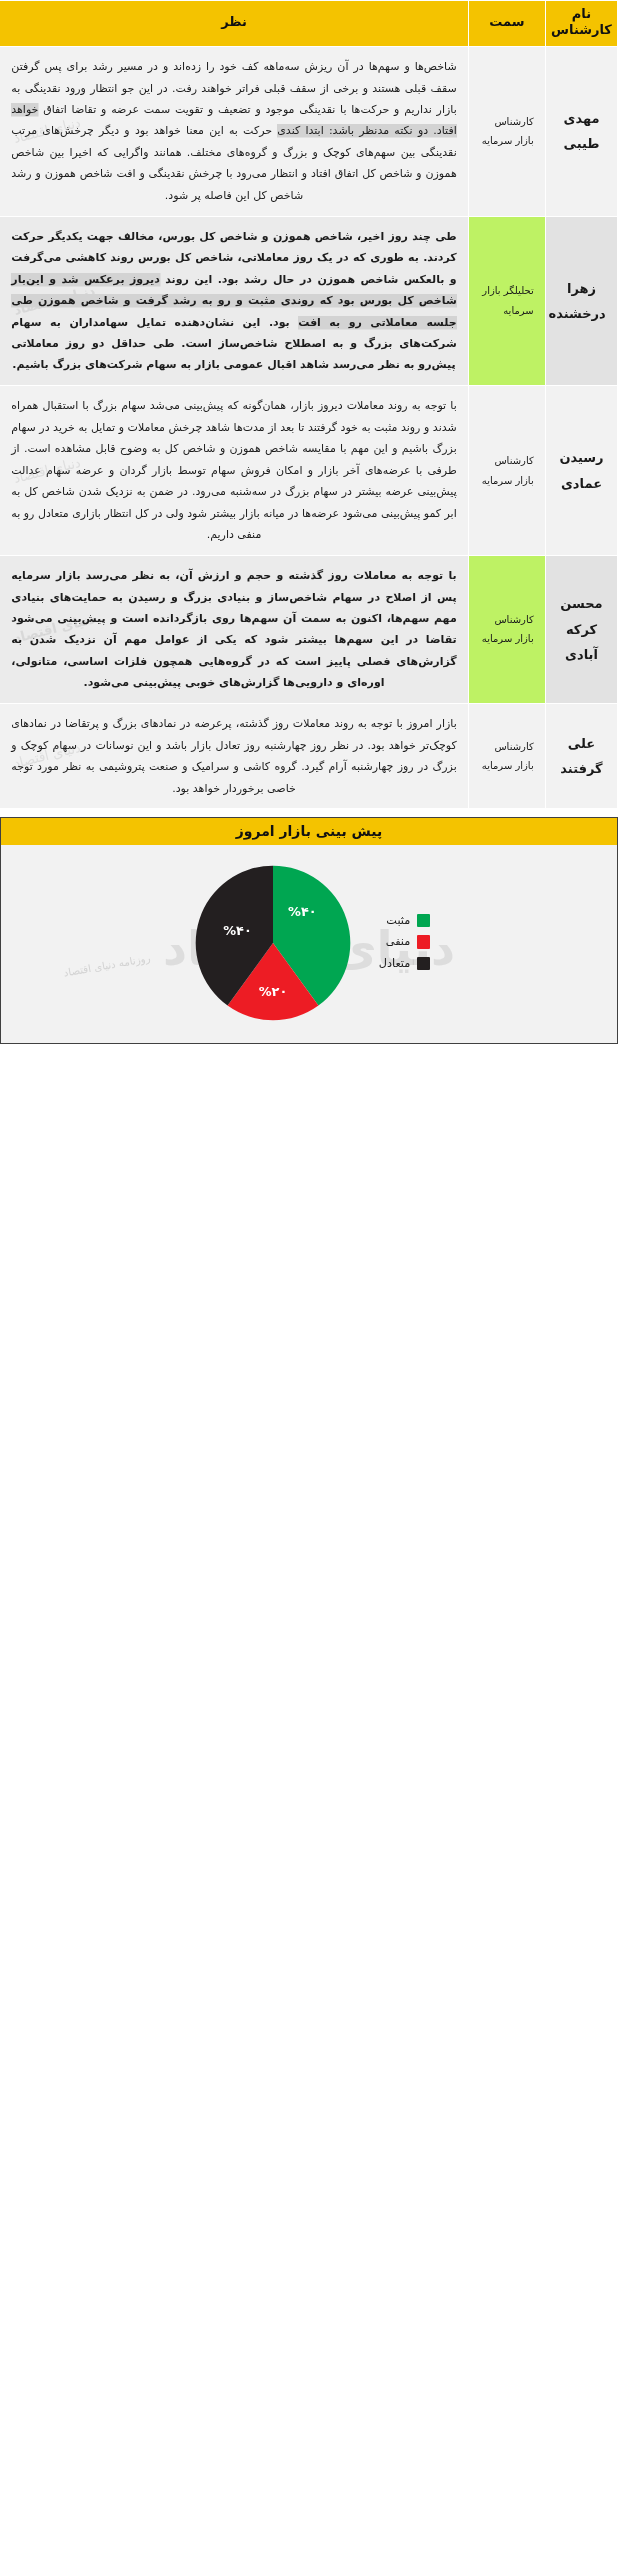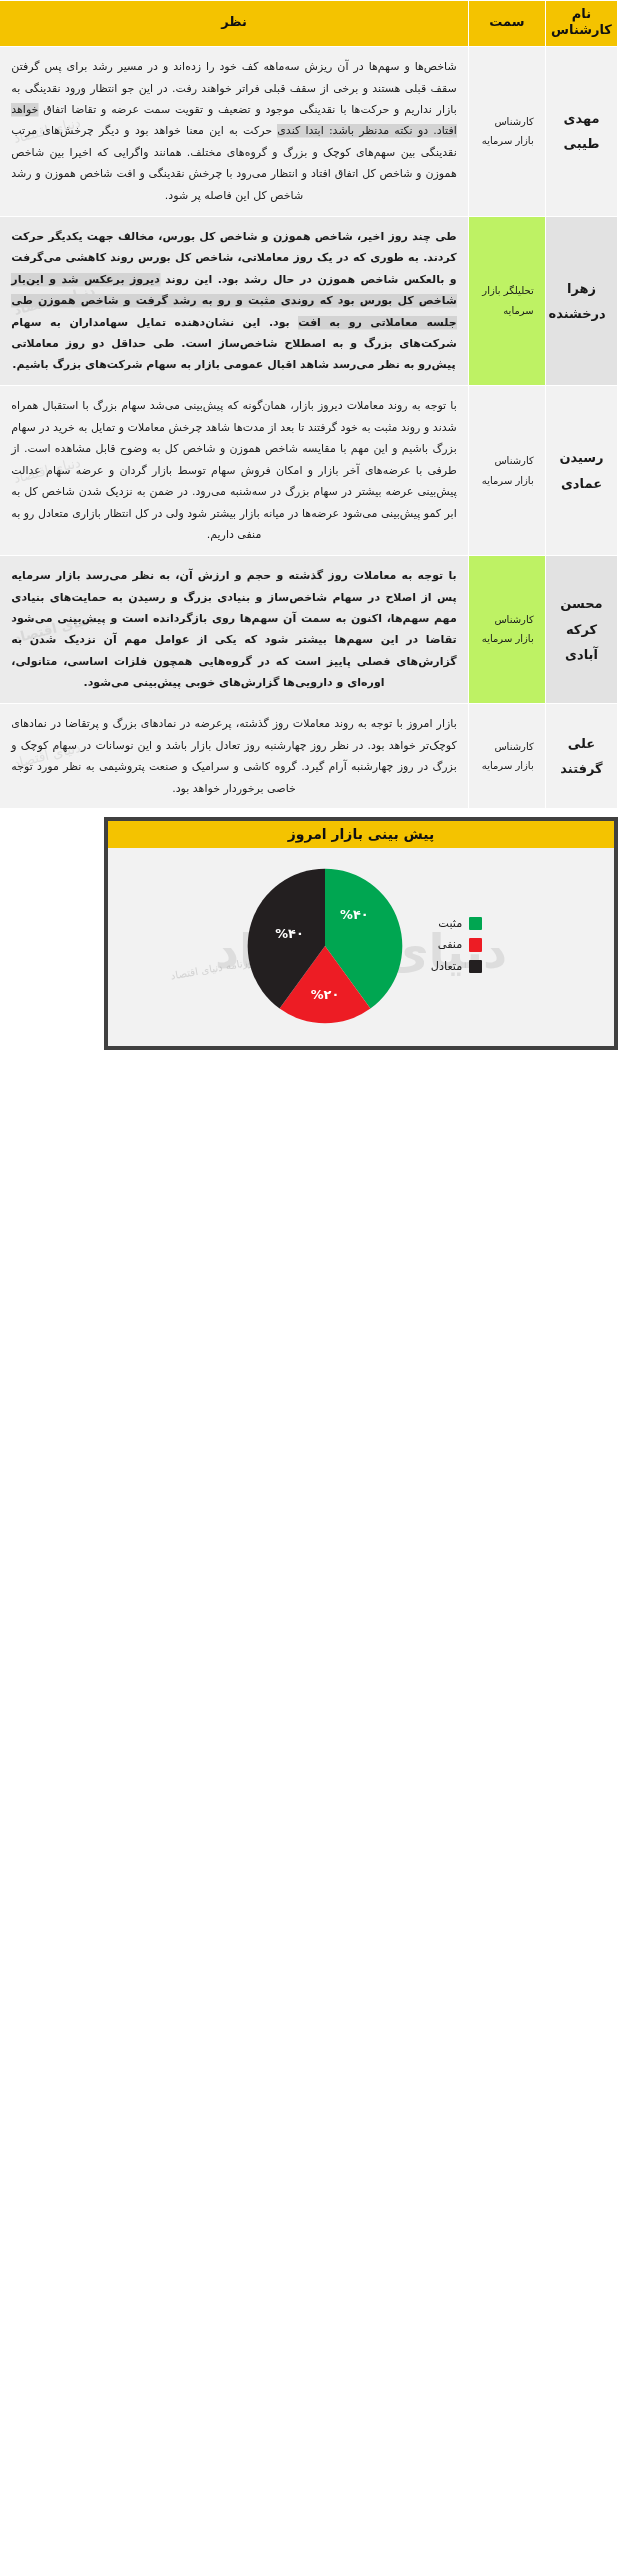--- a/index.html
+++ b/index.html
@@ -107,24 +107,24 @@
   tr.row-alt td.role { background: #bef264; }
 
   
   .hl {
     background: #d3d3d3;
     box-shadow: 0 0 0 0.5px #d3d3d3;
   }
 
   
   .chart-panel {
-    width: 514px;
+    width: 618px;
     box-sizing: border-box;
     background: #f2f2f2;
-    border: 4px solid #404040;
+    border: 1px solid #404040;
     margin-top: 7.2px;
     padding: 0 0 14.4px 0;
     position: relative;
     overflow: hidden;
   }
   .chart-title {
     background: #f4c300;
     color: #111111;
     font-size: 14px;
     font-weight: bold;

